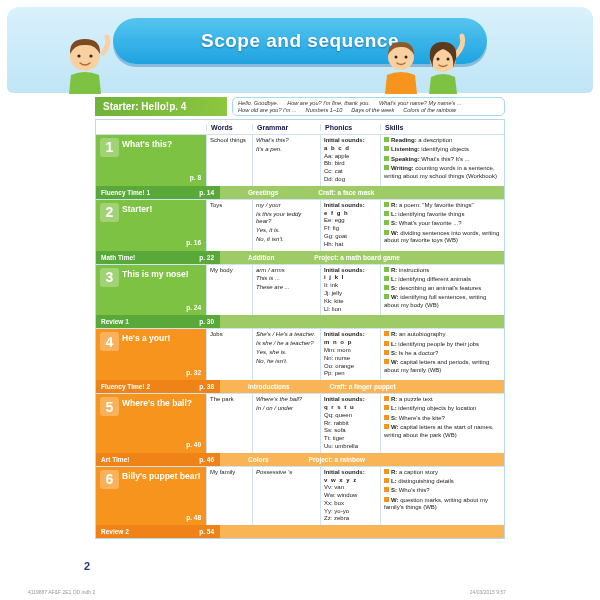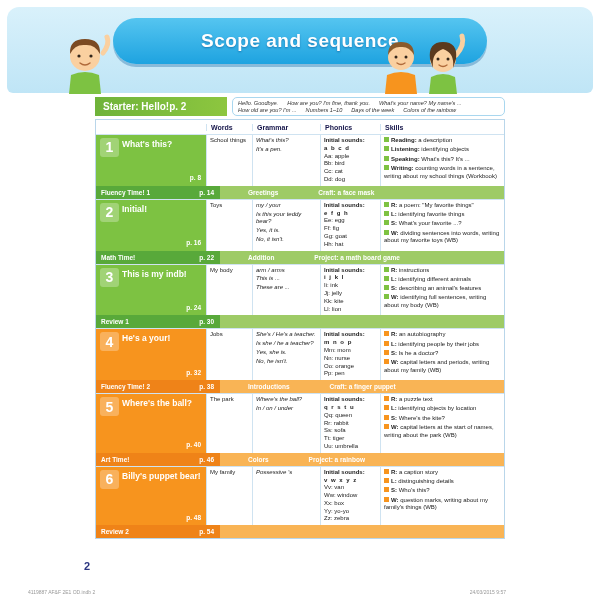--- a/index.html
+++ b/index.html
@@ -132,21 +132,21 @@
       <circle cx="69" cy="32" r="1.5" fill="#33261a"></circle>
     <path d="M60 38 Q64 41 68 38" stroke="#b06a3a" stroke-width="1.3" fill="none" stroke-linecap="round"></path>
   </svg>
 </div>
 
 <div class="content">
 
   <div class="starter">
     <div class="starter-pill">
       <span>Starter: Hello!</span>
-      <span>p. 2</span>
+      <span>p. 4</span>
     </div>
     <div class="starter-box">
       <div><span class="seg">Hello. Goodbye.</span><span class="seg">How are you? I'm fine, thank you.</span><span class="seg">What's your name? My name's ...</span></div>
       <div><span class="seg">How old are you? I'm ...</span><span class="seg">Numbers 1–10</span><span class="seg">Days of the week</span><span class="seg">Colors of the rainbow</span></div>
     </div>
   </div>
 
   <div class="seq">
 
     <div class="hrow">
@@ -192,21 +192,21 @@
           <span>p. 14</span>
         </div>
       <span class="topic">Greetings</span>
       <span class="activity">Craft: a face mask</span>
     </div>
 
     <div class="urow green">
       <div class="cell unit-block">
         <div class="unit-head">
           <span class="unit-num">2</span>
-          <span class="unit-title">Initial!</span>
+          <span class="unit-title">Starter!</span>
         </div>
         <span class="unit-page">p. 16</span>
       </div>
       <div class="cell">Toys</div>
       <div class="cell">
         <div class="gram">my / your</div>
         <div class="gram">Is this your teddy bear?</div>
         <div class="gram">Yes, it is.</div>
         <div class="gram">No, it isn't.</div>
       </div>
@@ -232,21 +232,21 @@
           <span>p. 22</span>
         </div>
       <span class="topic">Addition</span>
       <span class="activity">Project: a math board game</span>
     </div>
 
     <div class="urow green">
       <div class="cell unit-block">
         <div class="unit-head">
           <span class="unit-num">3</span>
-          <span class="unit-title">This is my indb!</span>
+          <span class="unit-title">This is my nose!</span>
         </div>
         <span class="unit-page">p. 24</span>
       </div>
       <div class="cell">My body</div>
       <div class="cell">
         <div class="gram">arm / arms</div>
         <div class="gram">This is ...</div>
         <div class="gram">These are ...</div>
       </div>
       <div class="cell">

